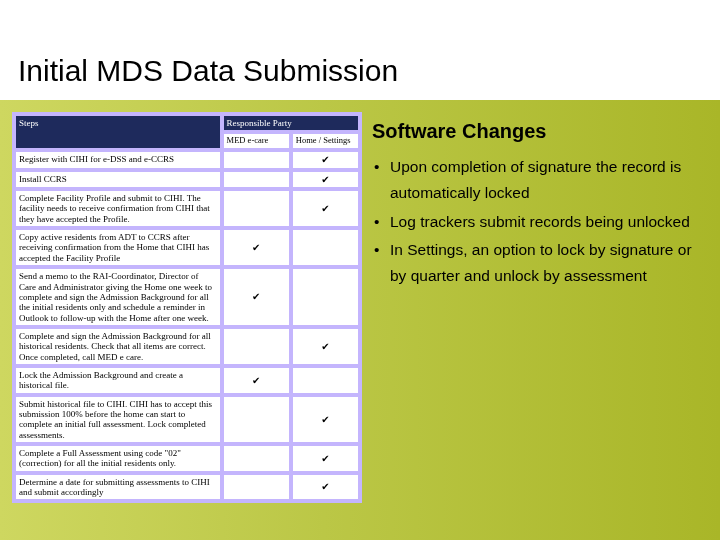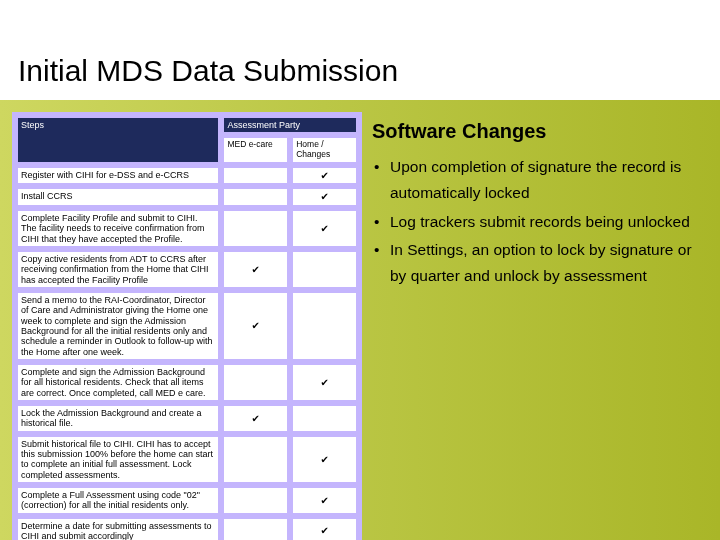--- a/index.html
+++ b/index.html
@@ -38,25 +38,26 @@
     background: #fff;
   }
   table {
     width: 100%;
     border-collapse: collapse;
     table-layout: fixed;
     font-size: 9px;
     line-height: 1.15;
   }
   th, td {
-    border: 6px solid #c4b5fd;
+    border: 4px solid #c4b5fd;
     padding: 2px 3px;
     vertical-align: top;
     text-align: left;
     word-wrap: break-word;
+    font-family: Liberation Serif, serif;
   }
   th {
     background: #1e2a5c;
     color: #fff;
     font-weight: 400;
     font-size: 9px;
   }
   th.sub {
     background: #fff;
     color: #000;
@@ -109,25 +110,25 @@
   <div class="title-bar">
     <h1>Initial MDS Data Submission</h1>
   </div>
 
   <div class="content">
     <div class="table-wrap">
       <table>
         <thead>
           <tr>
             <th class="steps-col" rowspan="2">Steps</th>
-            <th colspan="2">Assessment Party</th>
+            <th colspan="2">Responsible Party</th>
           </tr>
           <tr>
             <th class="sub party-col">MED e-care</th>
-            <th class="sub party-col">Home / Changes</th>
+            <th class="sub party-col">Home / Settings</th>
           </tr>
         </thead>
         <tbody>
             <tr>
               <td>Register with CIHI for e-DSS and e-CCRS</td>
               <td class="check"></td>
               <td class="check">✔</td>
             </tr>
             <tr>
               <td>Install CCRS</td>

